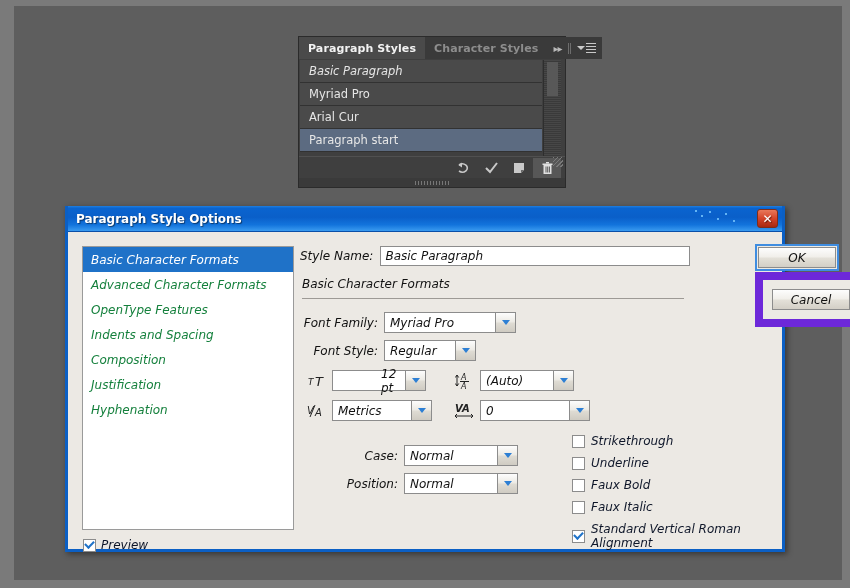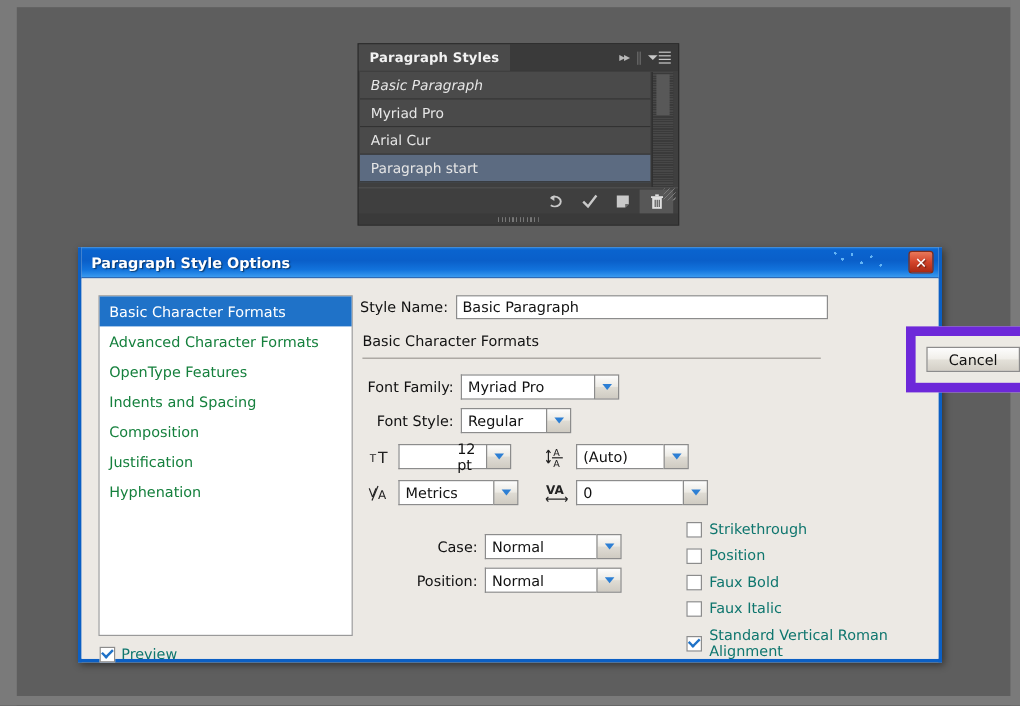--- a/index.html
+++ b/index.html
@@ -103,21 +103,21 @@
       radial-gradient(circle at 40px 12px,#63b4f5 1.1px,transparent 1.2px);
   }
   .close-btn {
     position:absolute; right:4px; top:3px; width:21px; height:19px;
     background:linear-gradient(180deg,#e8785a 0%,#d4442a 50%,#a82812 100%);
     border:1px solid #7f2d1a; border-radius:3px;
     display:flex; align-items:center; justify-content:center;
     color:#fff; font-size:12px; font-weight:bold; line-height:1;
     text-shadow:1px 1px 1px rgba(0,0,0,.5);
   }
-  .dlg-body { position:absolute; left:0; right:0; top:26px; bottom:0; background:#ece9e4; }
+  .dlg-body { position:absolute; left:0; right:0; top:26px; bottom:0; background:#ece9e4;font-style:italic; }
 
   .cat-list {
     position:absolute; left:14px; top:14px; width:212px; height:284px;
     background:#fff; border:1px solid #9a9a9a;
   }
   .cat-item {
     height:25px; display:flex; align-items:center; padding-left:8px;
     font-size:12px; color:#15803d;
   }
   .cat-item.selected { background:#1f72c8; color:#fff; }
@@ -125,21 +125,21 @@
   .preview-row { position:absolute; left:15px; top:306px; display:flex; align-items:center; gap:5px; }
 
   .cb {
     width:13px; height:13px; background:#fff; border:1px solid #8c8c8c;
     display:inline-flex; align-items:center; justify-content:center; flex:none;
   }
   .cb.checked::after {
     content:""; width:7px; height:4px; border-left:2px solid #1f72c8; border-bottom:2px solid #1f72c8;
     transform:rotate(-45deg) translate(1px,-1px);
   }
-  .cb-label { font-size:12px; color:#0f766e; }
+  .cb-label { font-size:12px; color:#0f172a; }
 
   .right-pane { position:absolute; left:232px; top:0; right:0; bottom:0; }
 
   .lbl { font-size:12px; color:#111; }
 
   .txtfield {
     background:#fff; border:1px solid #8c8c8c; height:20px;
     display:flex; align-items:center; padding:0 4px; font-size:12px; color:#111;
   }
   .combo { display:flex; align-items:stretch; height:21px; }
@@ -176,20 +176,23 @@
 <div id="canvas">
   <div class="frame-top"></div>
   <div class="frame-left"></div>
   <div class="frame-right"></div>
   <div class="frame-bottom"></div>
 
   <div id="styles-panel">
     <div class="panel-tabbar">
       <div class="panel-tab active">
         <span>Paragraph Styles</span>
+      </div>
+      <div class="panel-tab inactive">
+        <span>Character Styles</span>
       </div>
       <div class="tabbar-spacer"></div>
       <div class="tabbar-tools">
         <span class="chev2">▸▸</span>
         <span class="vgrip"></span>
         <span class="menu-icon">
           <span class="menu-tri"></span>
           <span class="menu-lines">
               <i></i>
               <i></i>
@@ -293,20 +296,23 @@
         <span class="cb-label">Preview</span>
       </div>
 
       <div class="right-pane">
 
         <div style="position:absolute;left:0;top:14px;display:flex;align-items:center;gap:7px;">
           <span class="lbl">Style Name:</span>
           <span class="txtfield" style="width:310px;" placeholder="Style Name">Basic Paragraph</span>
         </div>
 
+        <div class="btn-wrap-ok" style="position:absolute;left:455px;top:12px;">
+          <span class="btn">OK</span>
+        </div>
         <div class="btn-wrap-cancel" style="position:absolute;left:455px;top:40px;">
           <span class="btn">Cancel</span>
         </div>
 
         <div class="lbl" style="position:absolute;left:2px;top:45px;">Basic Character Formats</div>
 
         <div class="sep" style="left:2px;top:66px;width:382px;"></div>
 
         <div style="position:absolute;left:0;top:80px;display:flex;align-items:center;gap:6px;">
           <span class="lbl" style="width:78px;text-align:right;">Font Family:</span>
@@ -390,21 +396,21 @@
         </div>
 
 
         <div style="position:absolute;left:272px;top:202px;display:flex;flex-direction:column;gap:8px;">
           <span style="display:flex;align-items:center;gap:6px;">
             <span class="cb"></span>
             <span class="cb-label">Strikethrough</span>
           </span>
           <span style="display:flex;align-items:center;gap:6px;">
             <span class="cb"></span>
-            <span class="cb-label">Position</span>
+            <span class="cb-label">Underline</span>
           </span>
           <span style="display:flex;align-items:center;gap:6px;">
             <span class="cb"></span>
             <span class="cb-label">Faux Bold</span>
           </span>
           <span style="display:flex;align-items:center;gap:6px;">
             <span class="cb"></span>
             <span class="cb-label">Faux Italic</span>
           </span>
           <span style="display:flex;align-items:center;gap:6px;">

